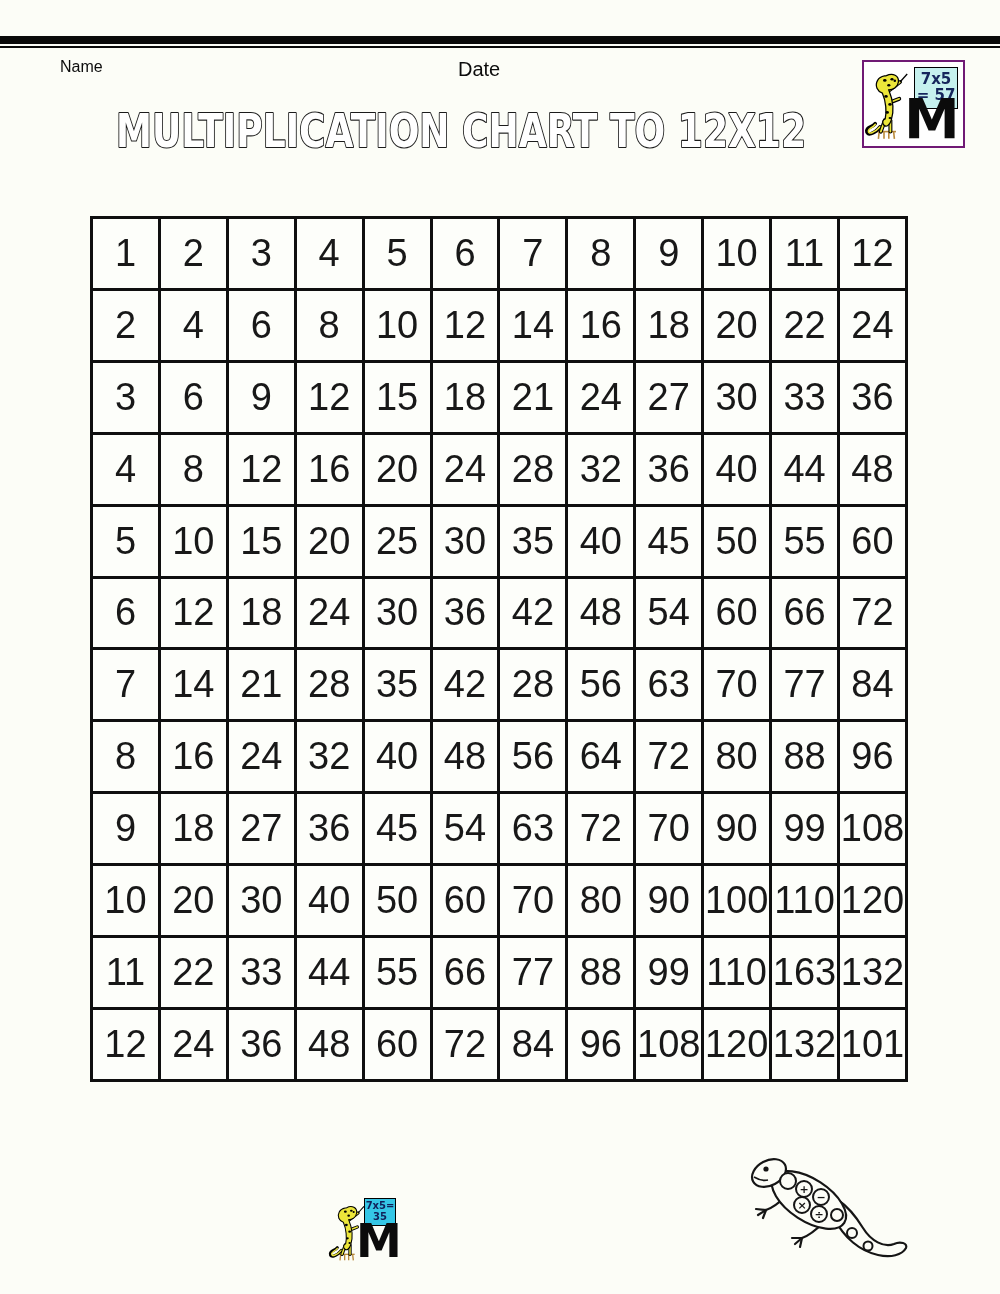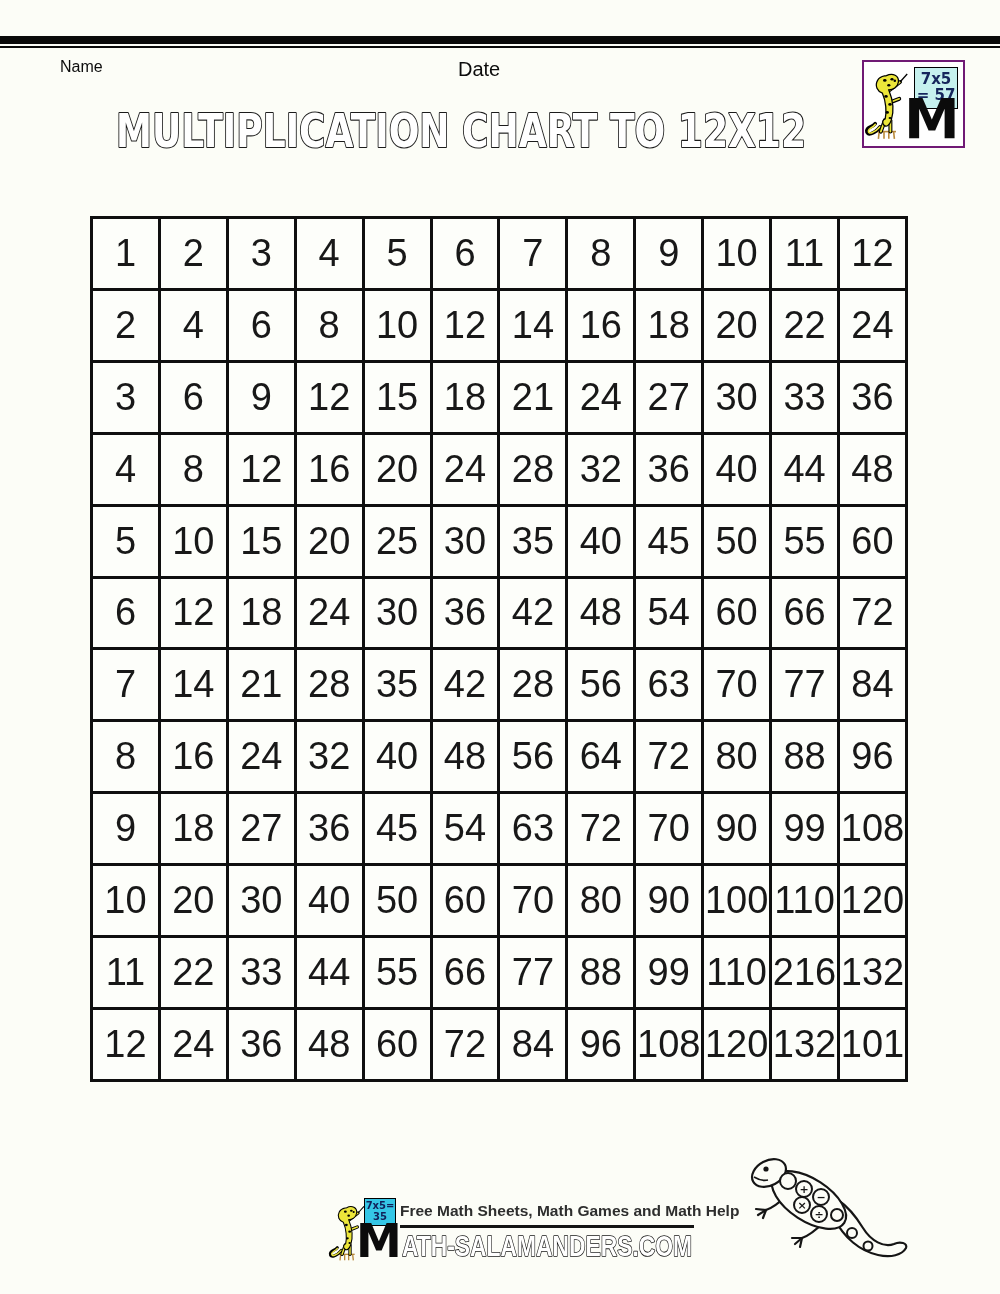--- a/index.html
+++ b/index.html
@@ -290,21 +290,21 @@
           <td>11</td>
           <td>22</td>
           <td>33</td>
           <td>44</td>
           <td>55</td>
           <td>66</td>
           <td>77</td>
           <td>88</td>
           <td>99</td>
           <td>110</td>
-          <td>216</td>
+          <td>163</td>
           <td>132</td>
         </tr>
         <tr>
           <td>12</td>
           <td>24</td>
           <td>36</td>
           <td>48</td>
           <td>60</td>
           <td>72</td>
           <td>84</td>
@@ -321,27 +321,20 @@
     <svg class="sala">
         <use href="#sala-symbol"></use>
       </svg>
     <div class="mini-board">
       <div>7x5=</div>
       <div>35</div>
     </div>
     <div class="big-m">M</div>
   </div>
 
-  <div class="footer-text">
-    <div class="tagline">Free Math Sheets, Math Games and Math Help</div>
-    <div class="footer-rule"></div>
-    <svg class="brand-svg" width="294" height="34">
-      <text x="2" y="26" font-family="Liberation Sans, sans-serif" font-size="30" font-weight="800" fill="#ffffff" stroke="#141414" stroke-width="1.6" stroke-linejoin="round" paint-order="stroke" textLength="290" lengthAdjust="spacingAndGlyphs">ATH-SALAMANDERS.COM</text>
-    </svg>
-  </div>
 
   <svg class="gecko-svg" width="185" height="130" viewBox="0 0 185 130">
 
     <g stroke="#151515" stroke-width="2.2" fill="none" stroke-linecap="round">
       <path d="M44 48 C 36 56, 30 60, 24 62"></path>
       <path d="M24 62 L14 61"></path>
         <path d="M24 62 L16 67"></path>
         <path d="M24 62 L21 70"></path>
       <path d="M82 74 C 74 82, 66 88, 60 90"></path>
       <path d="M60 90 L50 90"></path>

